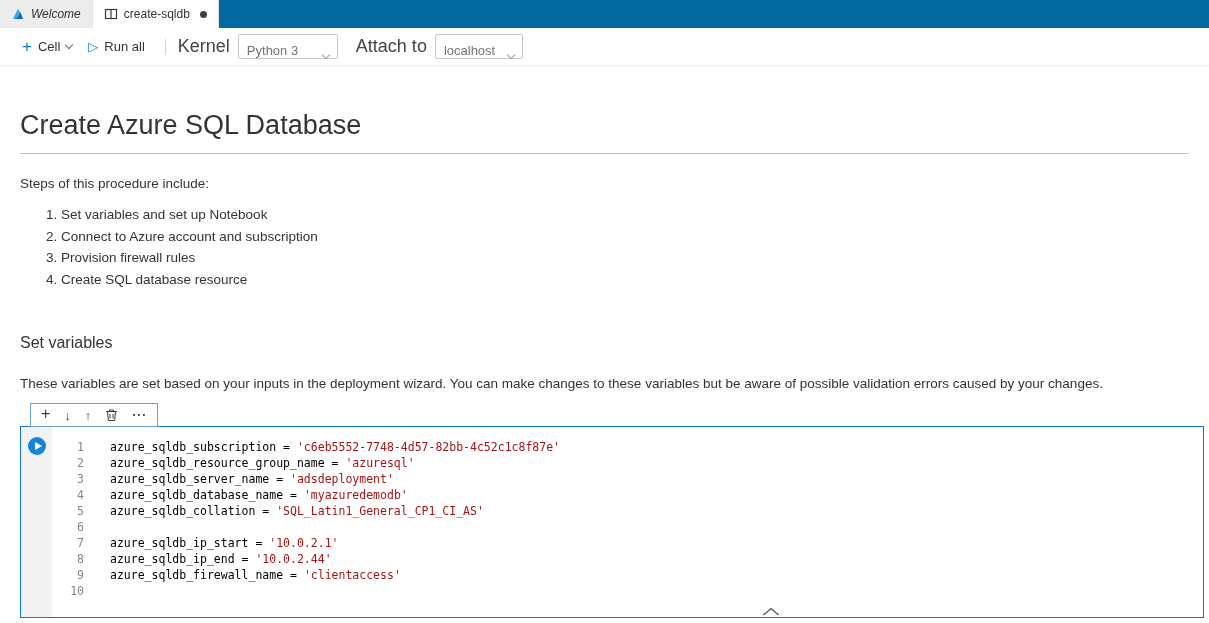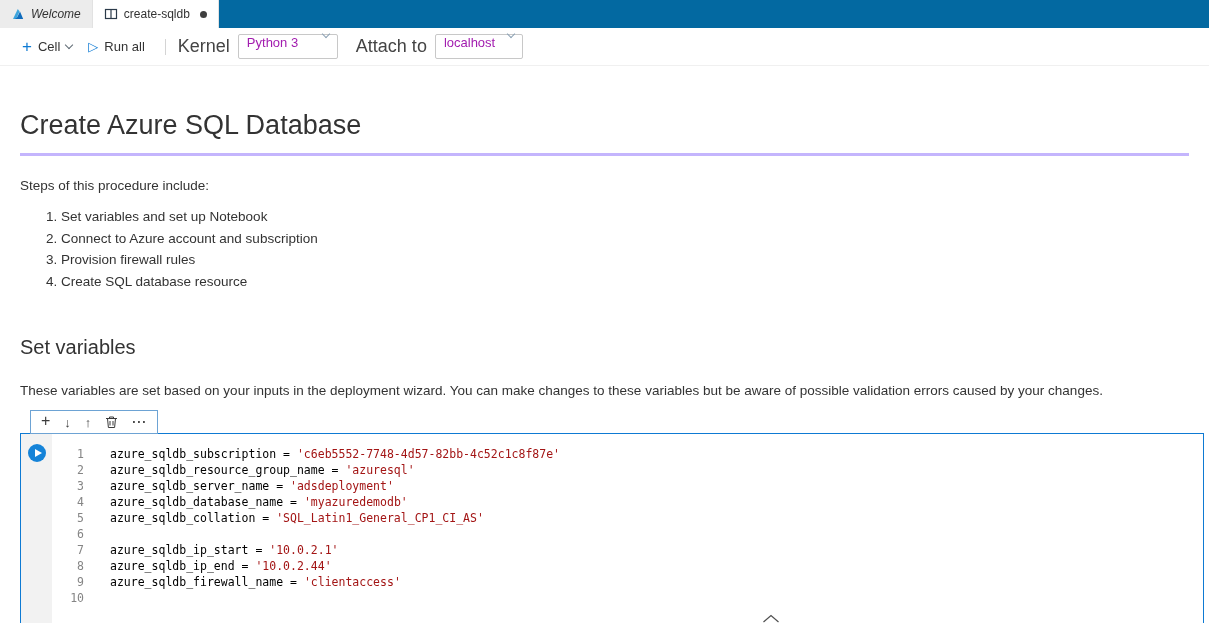--- a/index.html
+++ b/index.html
@@ -23,33 +23,33 @@
   .tb-btn { display:flex; align-items:center; gap:6px; padding:4px 8px; cursor:pointer;
             font-size:13px; color:#333; }
   .plus { color:var(--accent-blue,#0e7ad3); font-size:17px; font-weight:400; line-height:13px; }
   .runall { color:var(--accent-blue,#0e7ad3); font-size:13px; }
   .chev { width:6px; height:6px; border-right:1.3px solid #5f6a73; border-bottom:1.3px solid #5f6a73;
           transform:rotate(45deg); display:inline-block; margin-top:-4px; }
   .chev.dd { border-color:#8da2b5; margin-left:auto; }
   .tb-sep { width:1px; height:16px; background:#d4d4d4; margin:0 12px; }
   .tb-label { font-size:18px; color:#444; margin-right:8px; }
   .tb-label.attach { margin-left:18px; }
-  .dropdown { display:flex; align-items:flex-start; height:25px; border:1px solid #c8c8c8;
-              background:#fff; padding:0 8px; font-size:13px; color:#a21caf; cursor:pointer;
+  .dropdown { display:flex; align-items:flex-end; height:25px; border:1px solid #c8c8c8;
+              background:#fff; padding:0 8px; font-size:13px; color:#737373; cursor:pointer;
               border-radius:2px; }
   .dropdown.kernel { width:100px; }
   .dropdown.attach { width:88px; }
   
   .content { padding:0 20px; }
   h1.nb-title { margin-top:44px; font-size:27px; font-weight:400; color:#333;
-                padding-bottom:12px; border-bottom:3px solid #c4b5fd; }
+                padding-bottom:12px; border-bottom:1px solid #c4b5fd; }
   p.intro { margin-top:22px; font-size:13.5px; color:#333; }
   ol.steps { margin:13px 0 0 41px; font-size:13.5px; color:#333; }
   ol.steps li { line-height:21.5px; }
-  h2.section { margin-top:44px; font-size:20px; font-weight:400; color:#333; }
+  h2.section { margin-top:44px; font-size:16px; font-weight:400; color:#333; }
   p.section-text { margin-top:24px; font-size:13.5px; color:#333; white-space:nowrap; }
   
   .cell-wrap { margin-top:12px; margin-right:-15px; }
   .cell-toolbar { display:inline-flex; align-items:center; gap:14px; height:24px;
                   padding:0 10px; margin-left:10px; margin-bottom:-1px;
                   border:1px solid #6da3d4; background:#fff; position:relative; z-index:2; }
   .ct-icon { color:#3b3b3b; font-size:13px; cursor:pointer; display:inline-flex; align-items:center; }
   .ct-icon.plus-dark { font-size:16px; margin-top:-2px; }
   .ct-icon.dots { letter-spacing:1px; font-weight:bold; font-size:12px; }
   .code-cell { position:relative; border:1px solid var(--accent-blue,#0e7ad3); height:192px;

